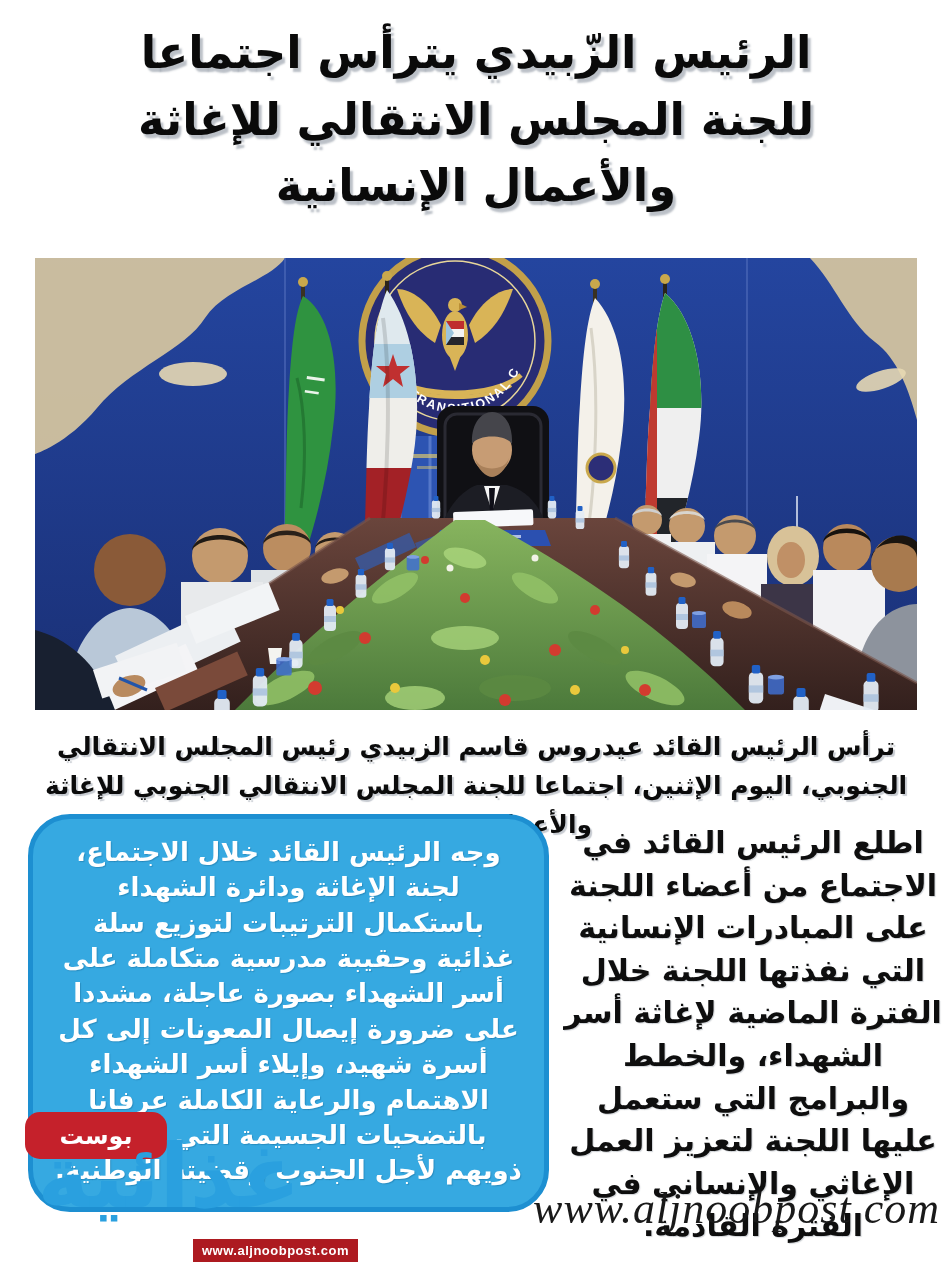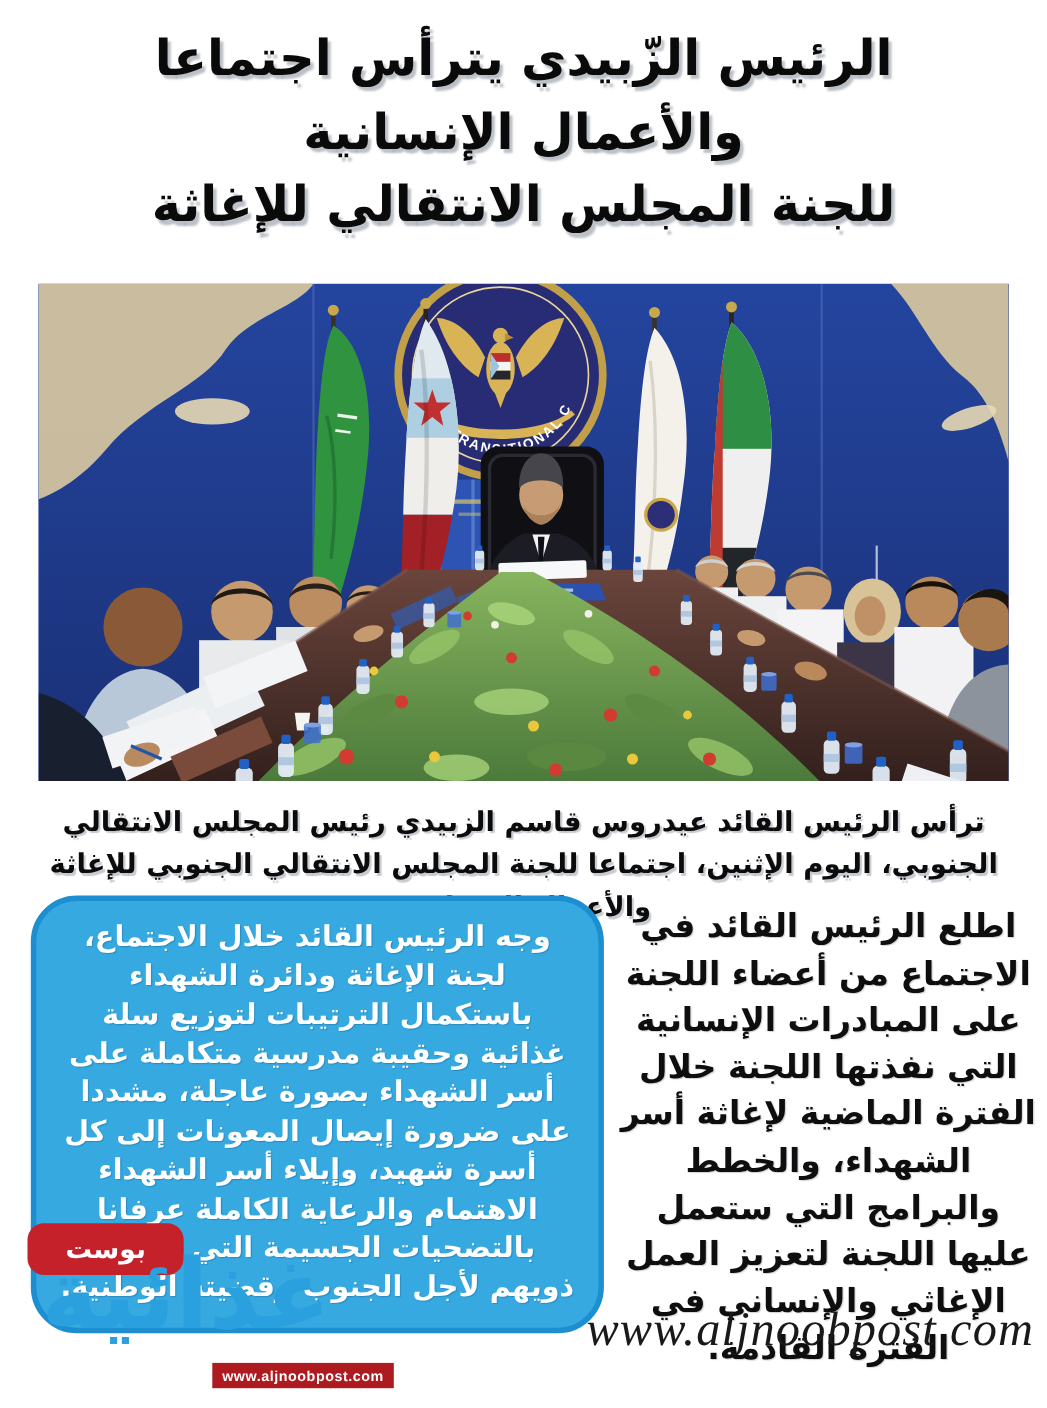--- a/index.html
+++ b/index.html
@@ -77,22 +77,22 @@
     font-size:35px; color:#141414; margin-left:2px; direction:rtl;
   }
 </style>
 </head>
 <body>
 
 <div class="page">
 
   <div class="headline">
     <span>الرئيس الزّبيدي يترأس اجتماعا</span>
+    <span>للجنة المجلس الانتقالي للإغاثة</span>
     <span>والأعمال الإنسانية</span>
-    <span>للجنة المجلس الانتقالي للإغاثة</span>
   </div>
 
   <div class="photo">
     <svg viewBox="0 0 882 452" width="882" height="452">
       <defs>
         <linearGradient id="wallG" x1="0" y1="0" x2="0" y2="1">
           <stop offset="0" stop-color="#24459f"></stop>
             <stop offset="1" stop-color="#1a3076"></stop>
         </linearGradient>
         <linearGradient id="tableG" x1="0" y1="0" x2="0" y2="1">

